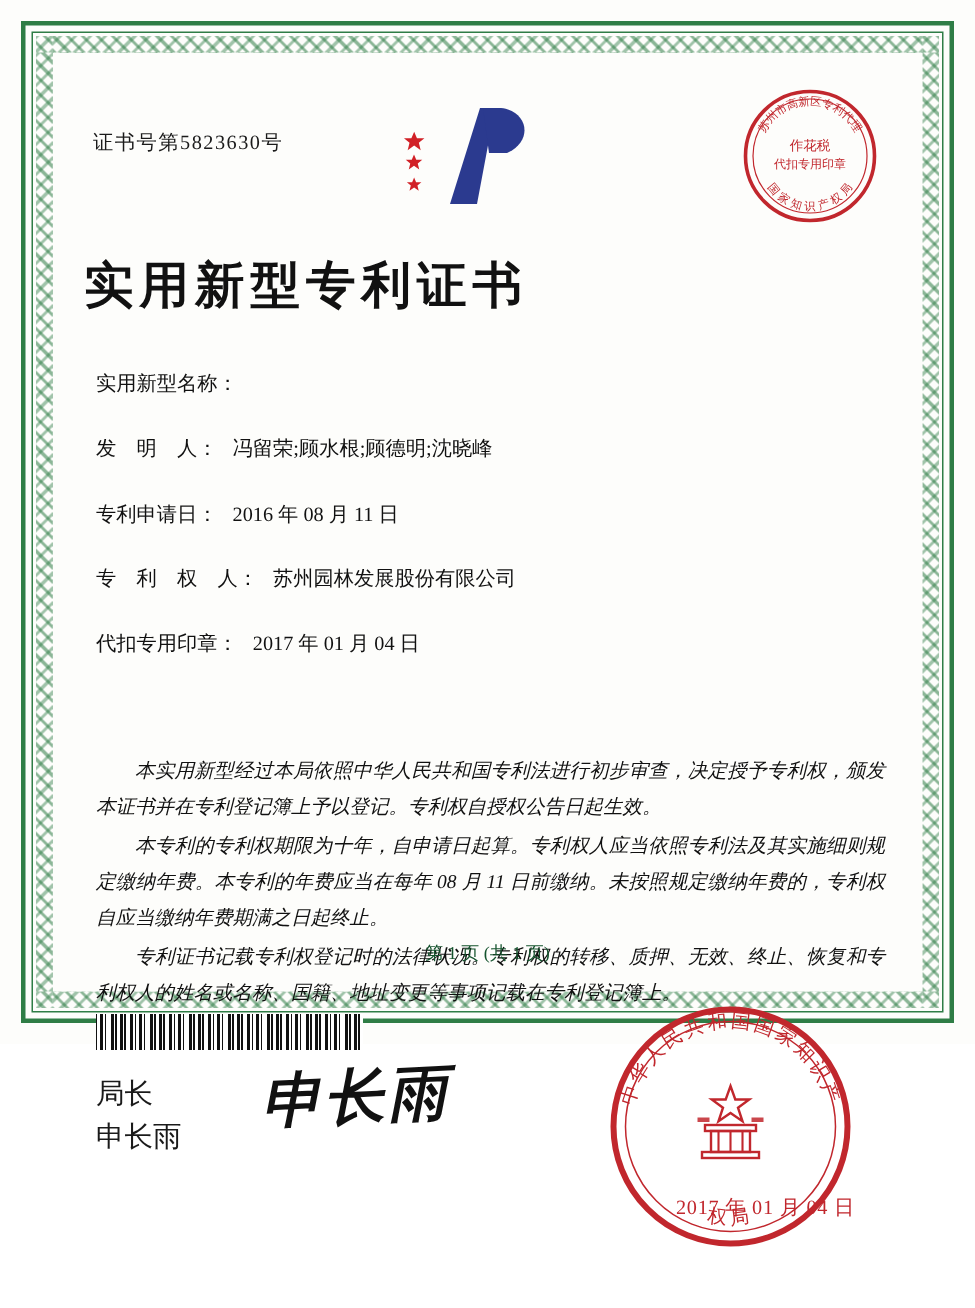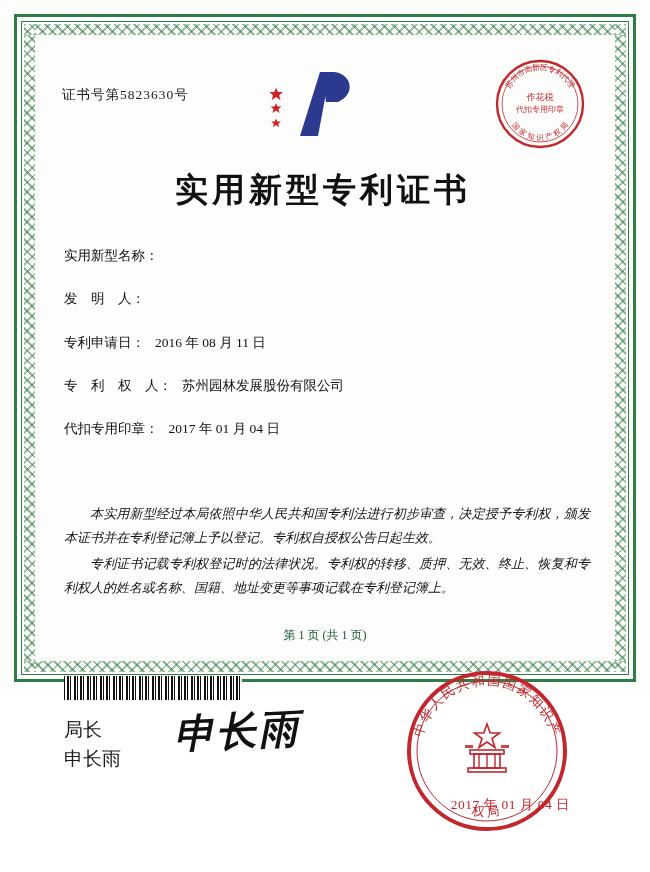--- a/index.html
+++ b/index.html
@@ -97,21 +97,21 @@
     top: 0px;
     width: 96px;
     height: 96px;
   }
 
   .doc-title {
     position: absolute;
     left: 0;
     right: 4px;
     top: 112px;
-    text-align: center;
+    text-align: left;
     font-family: "DejaVu Serif", serif;
     font-weight: bold;
     font-size: 33px;
     letter-spacing: 4px;
     color: #111;
   }
 
   .fields {
     position: absolute;
     left: 8px;
@@ -260,37 +260,39 @@
     </div>
 
     <div class="doc-title">实用新型专利证书</div>
 
     <div class="fields">
       <div class="field">
         <span class="field-label">实用新型名称：</span>
       </div>
       <div class="field">
         <span class="field-label">发　明　人：</span>
+        <span class="field-value">冯留荣;顾水根;顾德明;沈晓峰</span>
       </div>
       <div class="field">
         <span class="field-label">专利申请日：</span>
         <span class="field-value">2016 年 08 月 11 日</span>
       </div>
       <div class="field">
         <span class="field-label">专　利　权　人：</span>
         <span class="field-value">苏州园林发展股份有限公司</span>
       </div>
       <div class="field">
         <span class="field-label">代扣专用印章：</span>
         <span class="field-value">2017 年 01 月 04 日</span>
       </div>
     </div>
 
     <div class="paragraphs">
       <p>本实用新型经过本局依照中华人民共和国专利法进行初步审查，决定授予专利权，颁发本证书并在专利登记簿上予以登记。专利权自授权公告日起生效。</p>
+      <p>本专利的专利权期限为十年，自申请日起算。专利权人应当依照专利法及其实施细则规定缴纳年费。本专利的年费应当在每年 08 月 11 日前缴纳。未按照规定缴纳年费的，专利权自应当缴纳年费期满之日起终止。</p>
       <p>专利证书记载专利权登记时的法律状况。专利权的转移、质押、无效、终止、恢复和专利权人的姓名或名称、国籍、地址变更等事项记载在专利登记簿上。</p>
     </div>
 
     <div class="barcode"></div>
 
     <div class="signature-block">
       <div>局长</div>
       <div>申长雨</div>
     </div>
     <div class="sig-script">申长雨</div>

